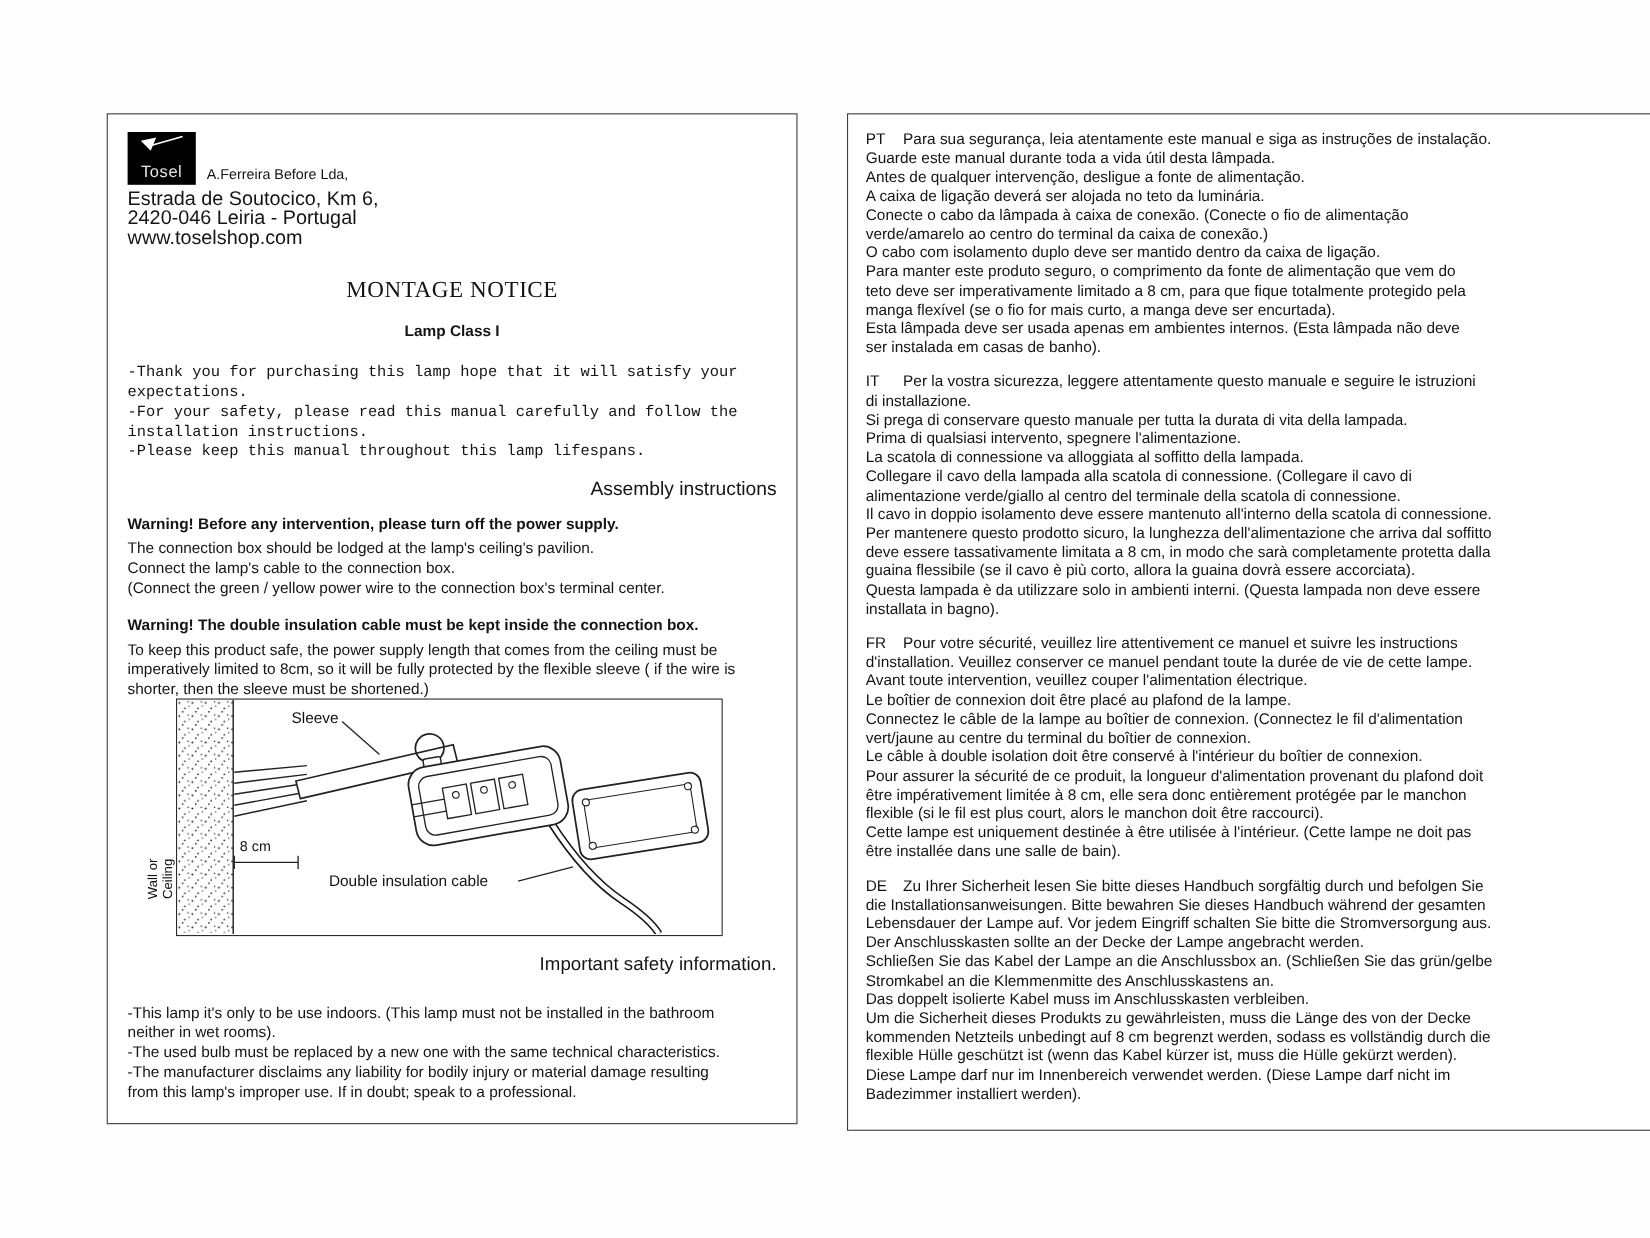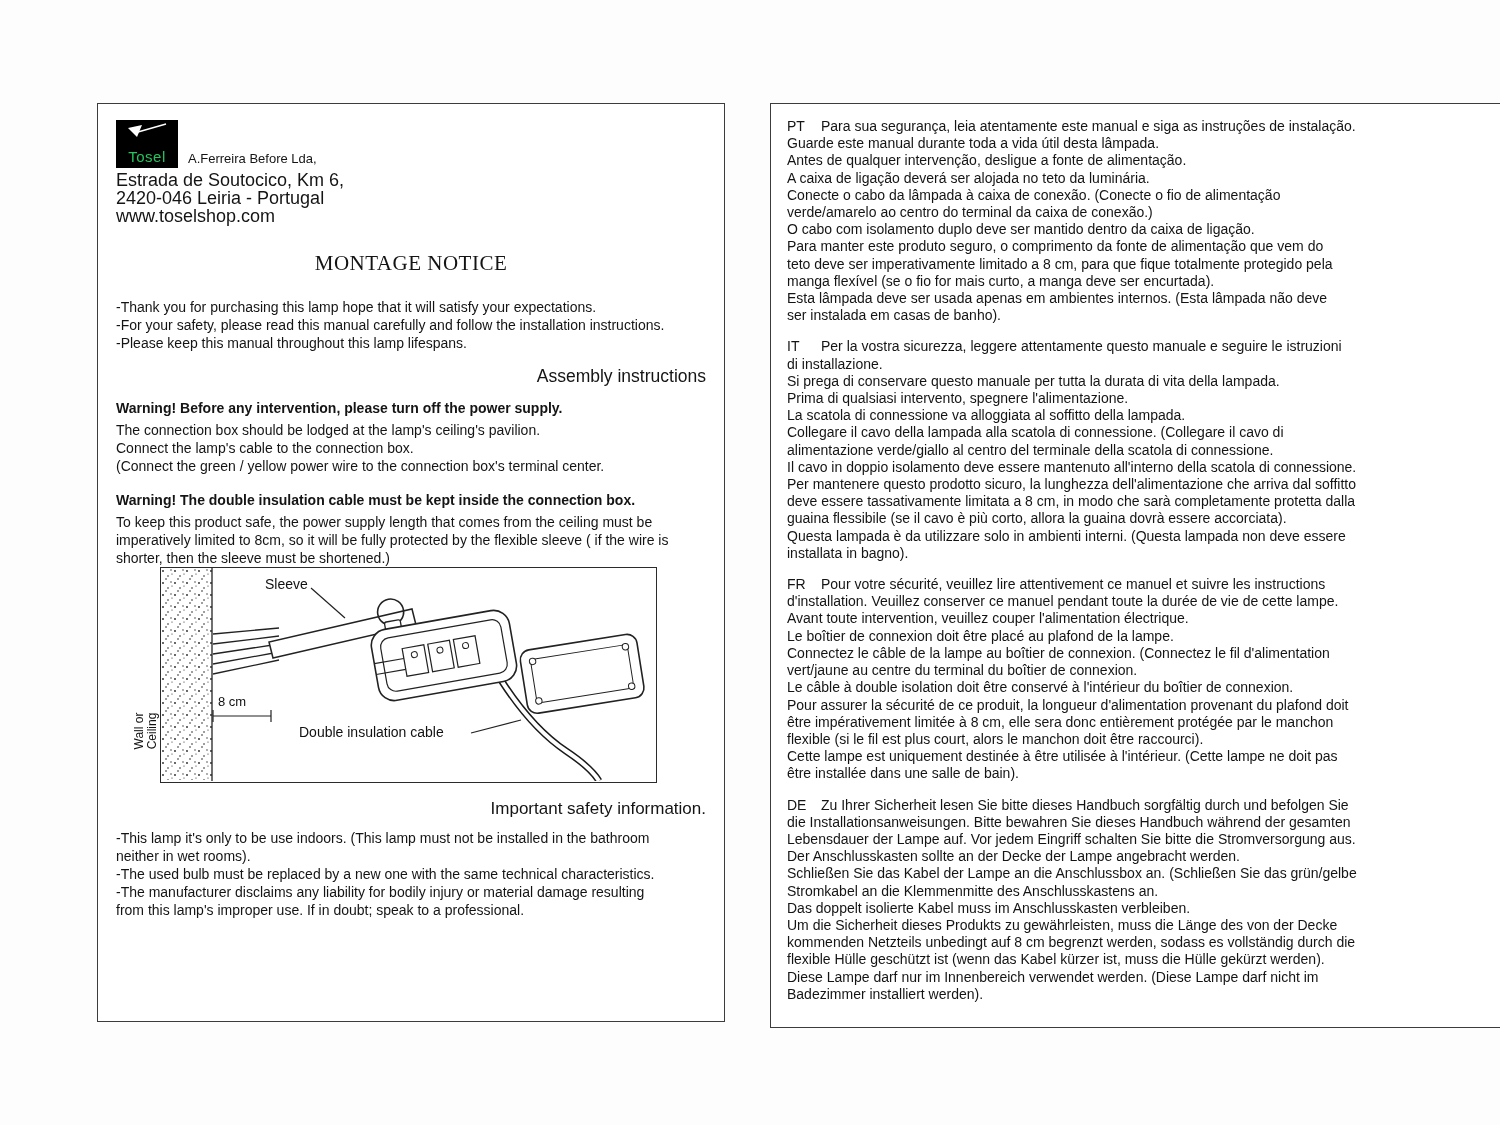--- a/index.html
+++ b/index.html
@@ -5,27 +5,27 @@
   html,body{margin:0;padding:0;background:#fdfdfd;}
   body{width:1500px;height:1125px;position:relative;font-family:"Liberation Sans",sans-serif;color:#141414;}
   .sheet{position:absolute;background:#fff;border:1.5px solid #3c3c3c;box-sizing:border-box;}
   #left-page{left:97px;top:103px;width:628px;height:919px;padding:12px 18px 0 18px;}
   #right-page{left:770px;top:103px;width:770px;height:925px;padding:14px 16px 0 16px;}
 
   
   .logo-row{display:flex;align-items:flex-end;gap:10px;margin-top:4px;}
   .logo-box{width:62px;height:48px;background:#000;position:relative;display:flex;align-items:flex-end;justify-content:center;padding-bottom:3px;box-sizing:border-box;flex:0 0 auto;}
   .lamp-svg{position:absolute;top:1px;left:2px;}
-  .logo-text{color:#22c55e;font-size:15px;letter-spacing:0.5px;}
+  .logo-text{color:#e5e5e5;font-size:15px;letter-spacing:0.5px;}
   .company-line{font-size:13px;padding-bottom:2px;}
   .address{font-size:18px;line-height:18px;margin-top:3px;white-space:pre-line;}
   .doc-title{text-align:center;font-size:21px;letter-spacing:0.5px;margin-top:26px;font-family:Liberation Serif, serif;}
   .doc-subtitle{text-align:center;font-size:14px;font-weight:bold;margin-top:16px;}
   .body-text{font-size:14px;line-height:18px;white-space:pre-line;margin-top:4px;}
-  .intro{margin-top:22px;}
+  .intro{margin-top:22px;font-family:Liberation Mono, monospace;}
   .section-heading{text-align:right;font-size:17.5px;margin-top:14px;}
   .section-heading.safety{margin-top:16px;font-size:17px;}
   .warning-text{font-size:14px;line-height:18px;font-weight:bold;margin-top:12px;white-space:pre-line;}
 
   
   .diagram{position:relative;margin-left:44px;width:497px;height:216px;border:1.5px solid #2b2b2b;box-sizing:border-box;background:#fff;}
   .diagram svg{position:absolute;left:0;top:0;}
   .diag-label{position:absolute;font-size:14px;color:#111;white-space:pre-line;}
   .sleeve-label{left:104px;top:8px;}
   .dim-label{left:57px;top:126px;font-size:13px;}
@@ -50,20 +50,21 @@
       <span class="logo-text">Tosel</span>
     </div>
     <span class="company-line">A.Ferreira Before Lda,</span>
   </div>
 
   <div class="address">Estrada de Soutocico, Km 6,
 2420-046 Leiria - Portugal
 www.toselshop.com</div>
 
   <div class="doc-title">MONTAGE NOTICE</div>
+  <div class="doc-subtitle">Lamp Class I</div>
 
   <div class="body-text intro">-Thank you for purchasing this lamp hope that it will satisfy your expectations.
 -For your safety, please read this manual carefully and follow the installation instructions.
 -Please keep this manual throughout this lamp lifespans.</div>
 
   <div class="section-heading">Assembly instructions</div>
 
   <div class="warning-text">Warning! Before any intervention, please turn off the power supply.</div>
 
   <div class="body-text">The connection box should be lodged at the lamp's ceiling's pavilion.
@@ -146,21 +147,21 @@
 
     <div class="diag-label sleeve-label">Sleeve</div>
     <div class="diag-label dim-label">8 cm</div>
     <div class="diag-label cable-label">Double insulation cable</div>
     <div class="diag-label wall-label">Wall or
 Ceiling</div>
   </div>
 
   <div class="section-heading safety">Important safety information.</div>
 
-  <div class="body-text" style="margin-top:10px;">-This lamp it's only to be use indoors. (This lamp must not be installed in the bathroom
+  <div class="body-text" style="margin-top:24px;">-This lamp it's only to be use indoors. (This lamp must not be installed in the bathroom
 neither in wet rooms).
 -The used bulb must be replaced by a new one with the same technical characteristics.
 -The manufacturer disclaims any liability for bodily injury or material damage resulting
 from this lamp's improper use. If in doubt; speak to a professional.</div>
 </div>
 
 <div class="sheet" id="right-page">
 
   <div class="lang-section"><span class="lang-code">PT</span><span class="lang-text">Para sua segurança, leia atentamente este manual e siga as instruções de instalação.
 Guarde este manual durante toda a vida útil desta lâmpada.

